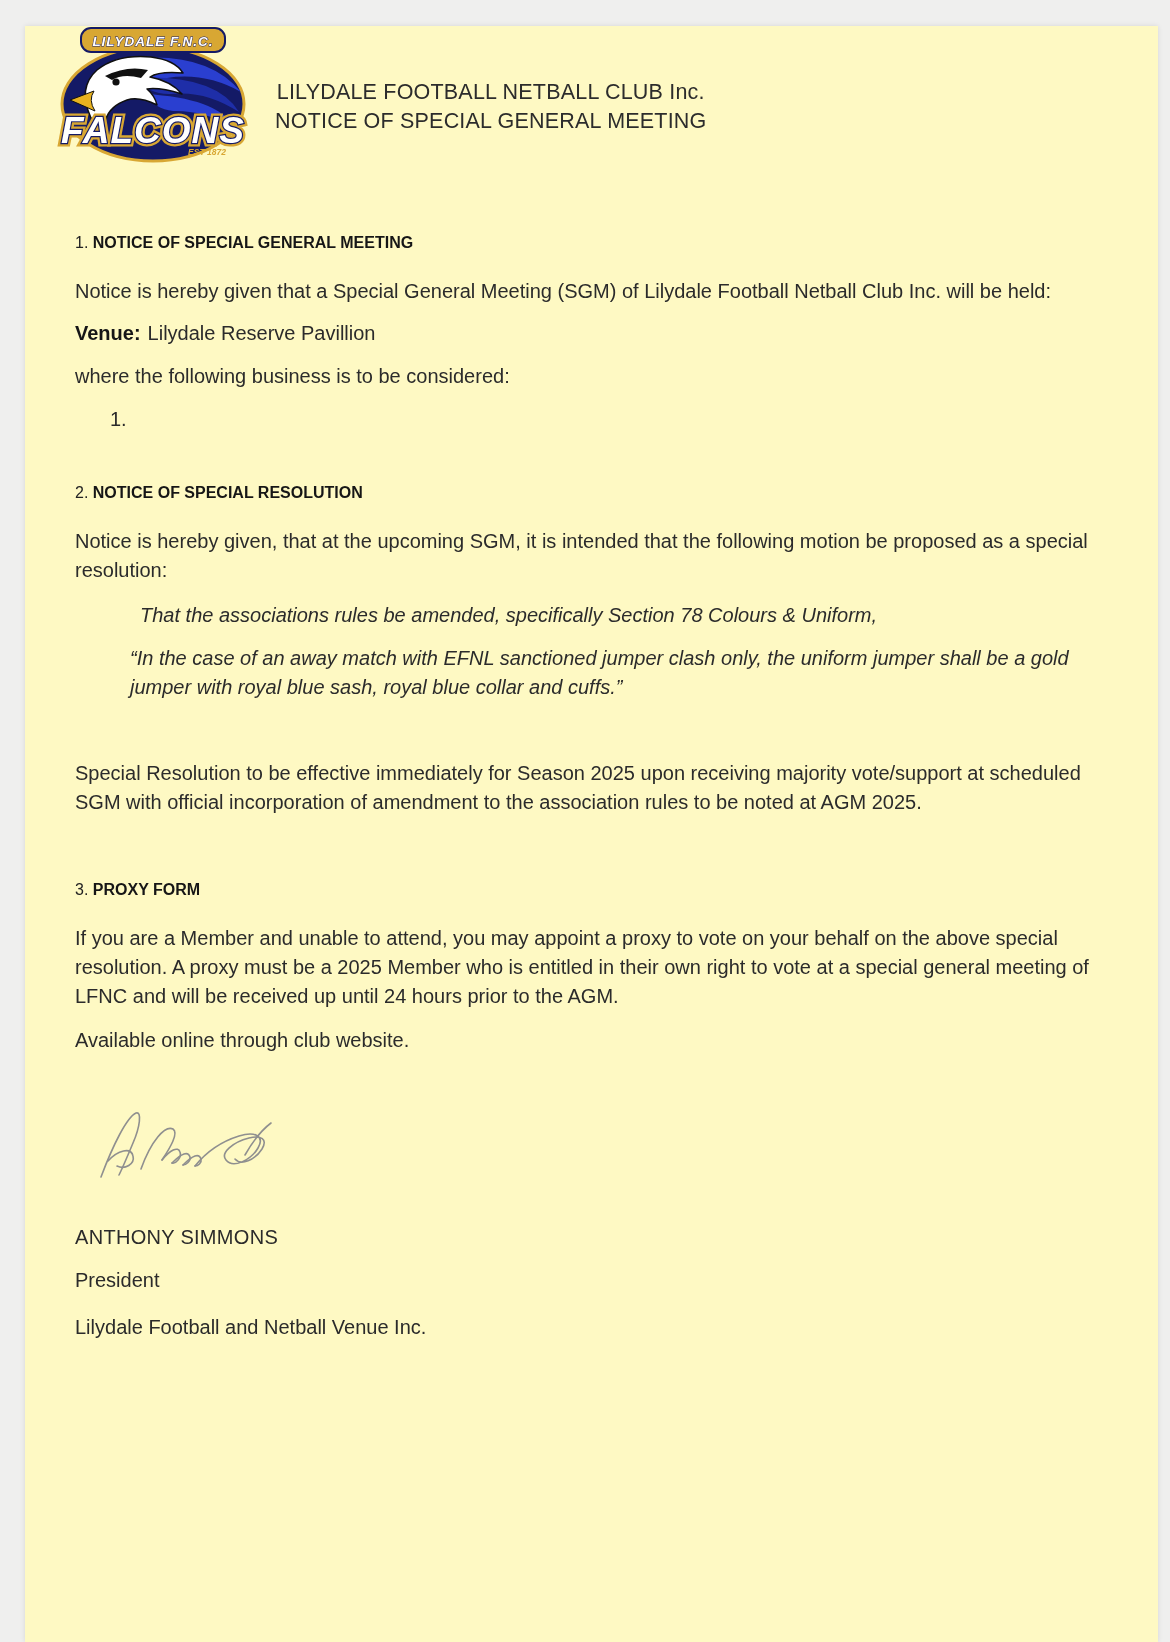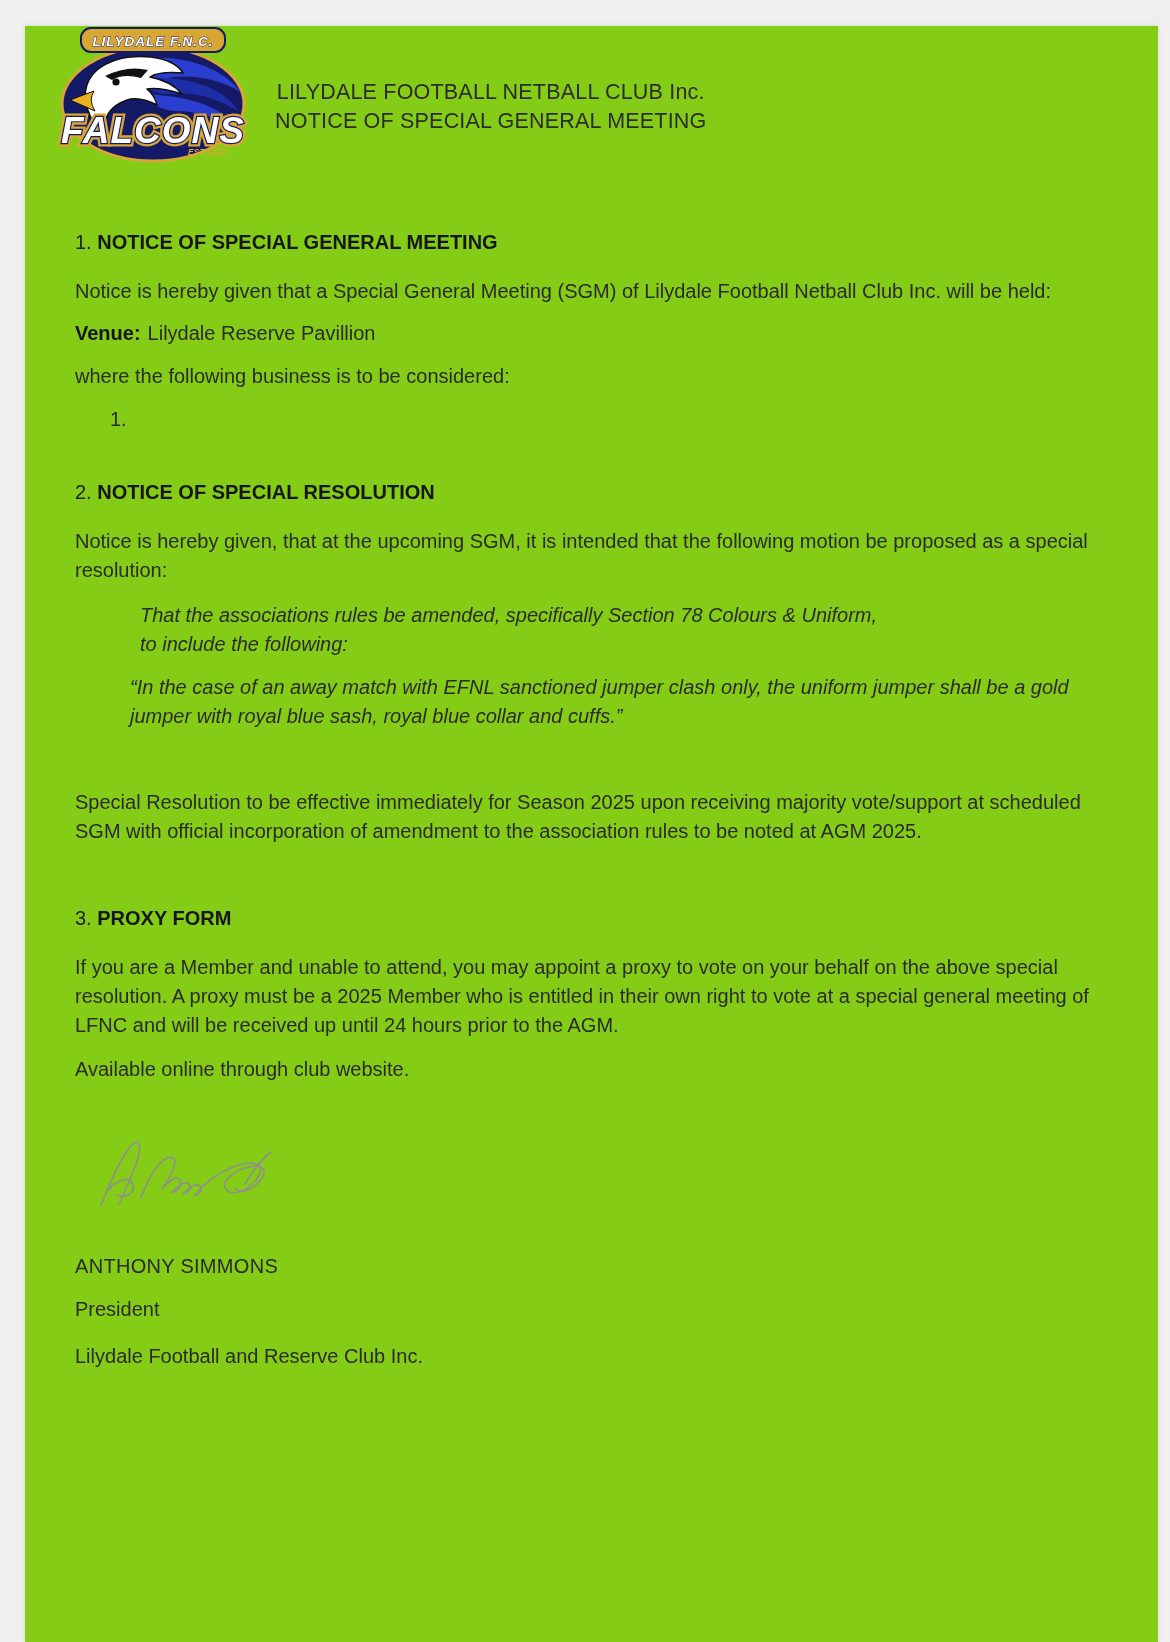--- a/index.html
+++ b/index.html
@@ -5,21 +5,21 @@
   html,body{margin:0;padding:0;}
   body{
     width:1170px;height:1642px;
     background:#efefee;
     font-family:"Liberation Sans",sans-serif;
     position:relative;overflow:hidden;
     -webkit-font-smoothing:antialiased;
   }
   .page{
     position:absolute;left:25px;top:26px;right:12px;bottom:0;
-    background:#84cc16;
+    background:#fef9c3;
     box-shadow:0 0 5px rgba(0,0,0,.10);
   }
   .doc{
     padding:0 48px 40px 50px;
     color:#2b2b2b;
     font-size:20px;line-height:29px;
   }
   
   .header-row{
     display:flex;align-items:flex-start;
@@ -27,21 +27,21 @@
   }
   .logo-wrap{width:196px;height:140px;flex:0 0 auto;}
   .header-titles{
     margin-left:24px;margin-top:52px;
     font-size:21.5px;line-height:28.5px;color:#2c2c2c;
     letter-spacing:.2px;
     text-align:center;
   }
   
   .sec-heading{
-    font-size:20px;line-height:29px;color:#161616;margin:0;
+    font-size:16px;line-height:29px;color:#161616;margin:0;
   }
   .sec-heading .sec-num{font-weight:normal;color:#222;}
   .sec-heading .sec-title{font-weight:bold;}
   .s1-heading{margin-top:62px;}
   .s2-heading{margin-top:44px;}
   .s3-heading{margin-top:58px;}
   p{margin:0;}
   .para{margin-top:20px;}
   .details{margin-top:13px;}
   .details .lbl{font-weight:bold;color:#161616;margin-right:7px;}
@@ -109,21 +109,20 @@
     <div class="num-list">
       <span class="li-num">1.</span>
     </div>
 
     <p class="sec-heading s2-heading"><span class="sec-num">2.</span> <span class="sec-title">NOTICE OF SPECIAL RESOLUTION</span></p>
 
     <p class="para">Notice is hereby given, that at the upcoming SGM, it is intended that the following motion be proposed as a special resolution:</p>
 
     <div class="motion">
       <p>That the associations rules be amended, specifically Section 78 Colours &amp; Uniform,</p>
-      <p>to include the following:</p>
     </div>
 
     <p class="quote">“In the case of an away match with EFNL sanctioned jumper clash only, the uniform jumper shall be a gold jumper with royal blue sash, royal blue collar and cuffs.”</p>
 
     <p class="effective">Special Resolution to be effective immediately for Season 2025 upon receiving majority vote/support at scheduled SGM with official incorporation of amendment to the association rules to be noted at AGM 2025.</p>
 
     <p class="sec-heading s3-heading"><span class="sec-num">3.</span> <span class="sec-title">PROXY FORM</span></p>
 
     <p class="para">If you are a Member and unable to attend, you may appoint a proxy to vote on your behalf on the above special resolution. A proxy must be a 2025 Member who is entitled in their own right to vote at a special general meeting of LFNC and will be received up until 24 hours prior to the AGM.</p>
 
@@ -139,16 +138,16 @@
           <path d="M77,60 C87,50 93,48 95,54 C96,58 91,62 88,62"></path>
           <path d="M88,62 C98,52 104,50 106,56 C107,60 103,63 100,63"></path>
           <path d="M100,63 C112,48 128,38 144,33 C160,28 170,33 163,45 C156,57 138,66 131,57 C125,50 138,39 154,35 C166,32 173,36 167,46 C160,57 146,63 140,56"></path>
           <path d="M150,52 C158,38 168,26 176,20"></path>
         </g>
       </svg>
     </div>
 
     <p class="sig-name">ANTHONY SIMMONS</p>
     <p class="sig-role">President</p>
-    <p class="sig-org">Lilydale Football and Reserve Club Inc.</p>
+    <p class="sig-org">Lilydale Football and Netball Venue Inc.</p>
 
   </div>
 </div>
 
 </body></html>

